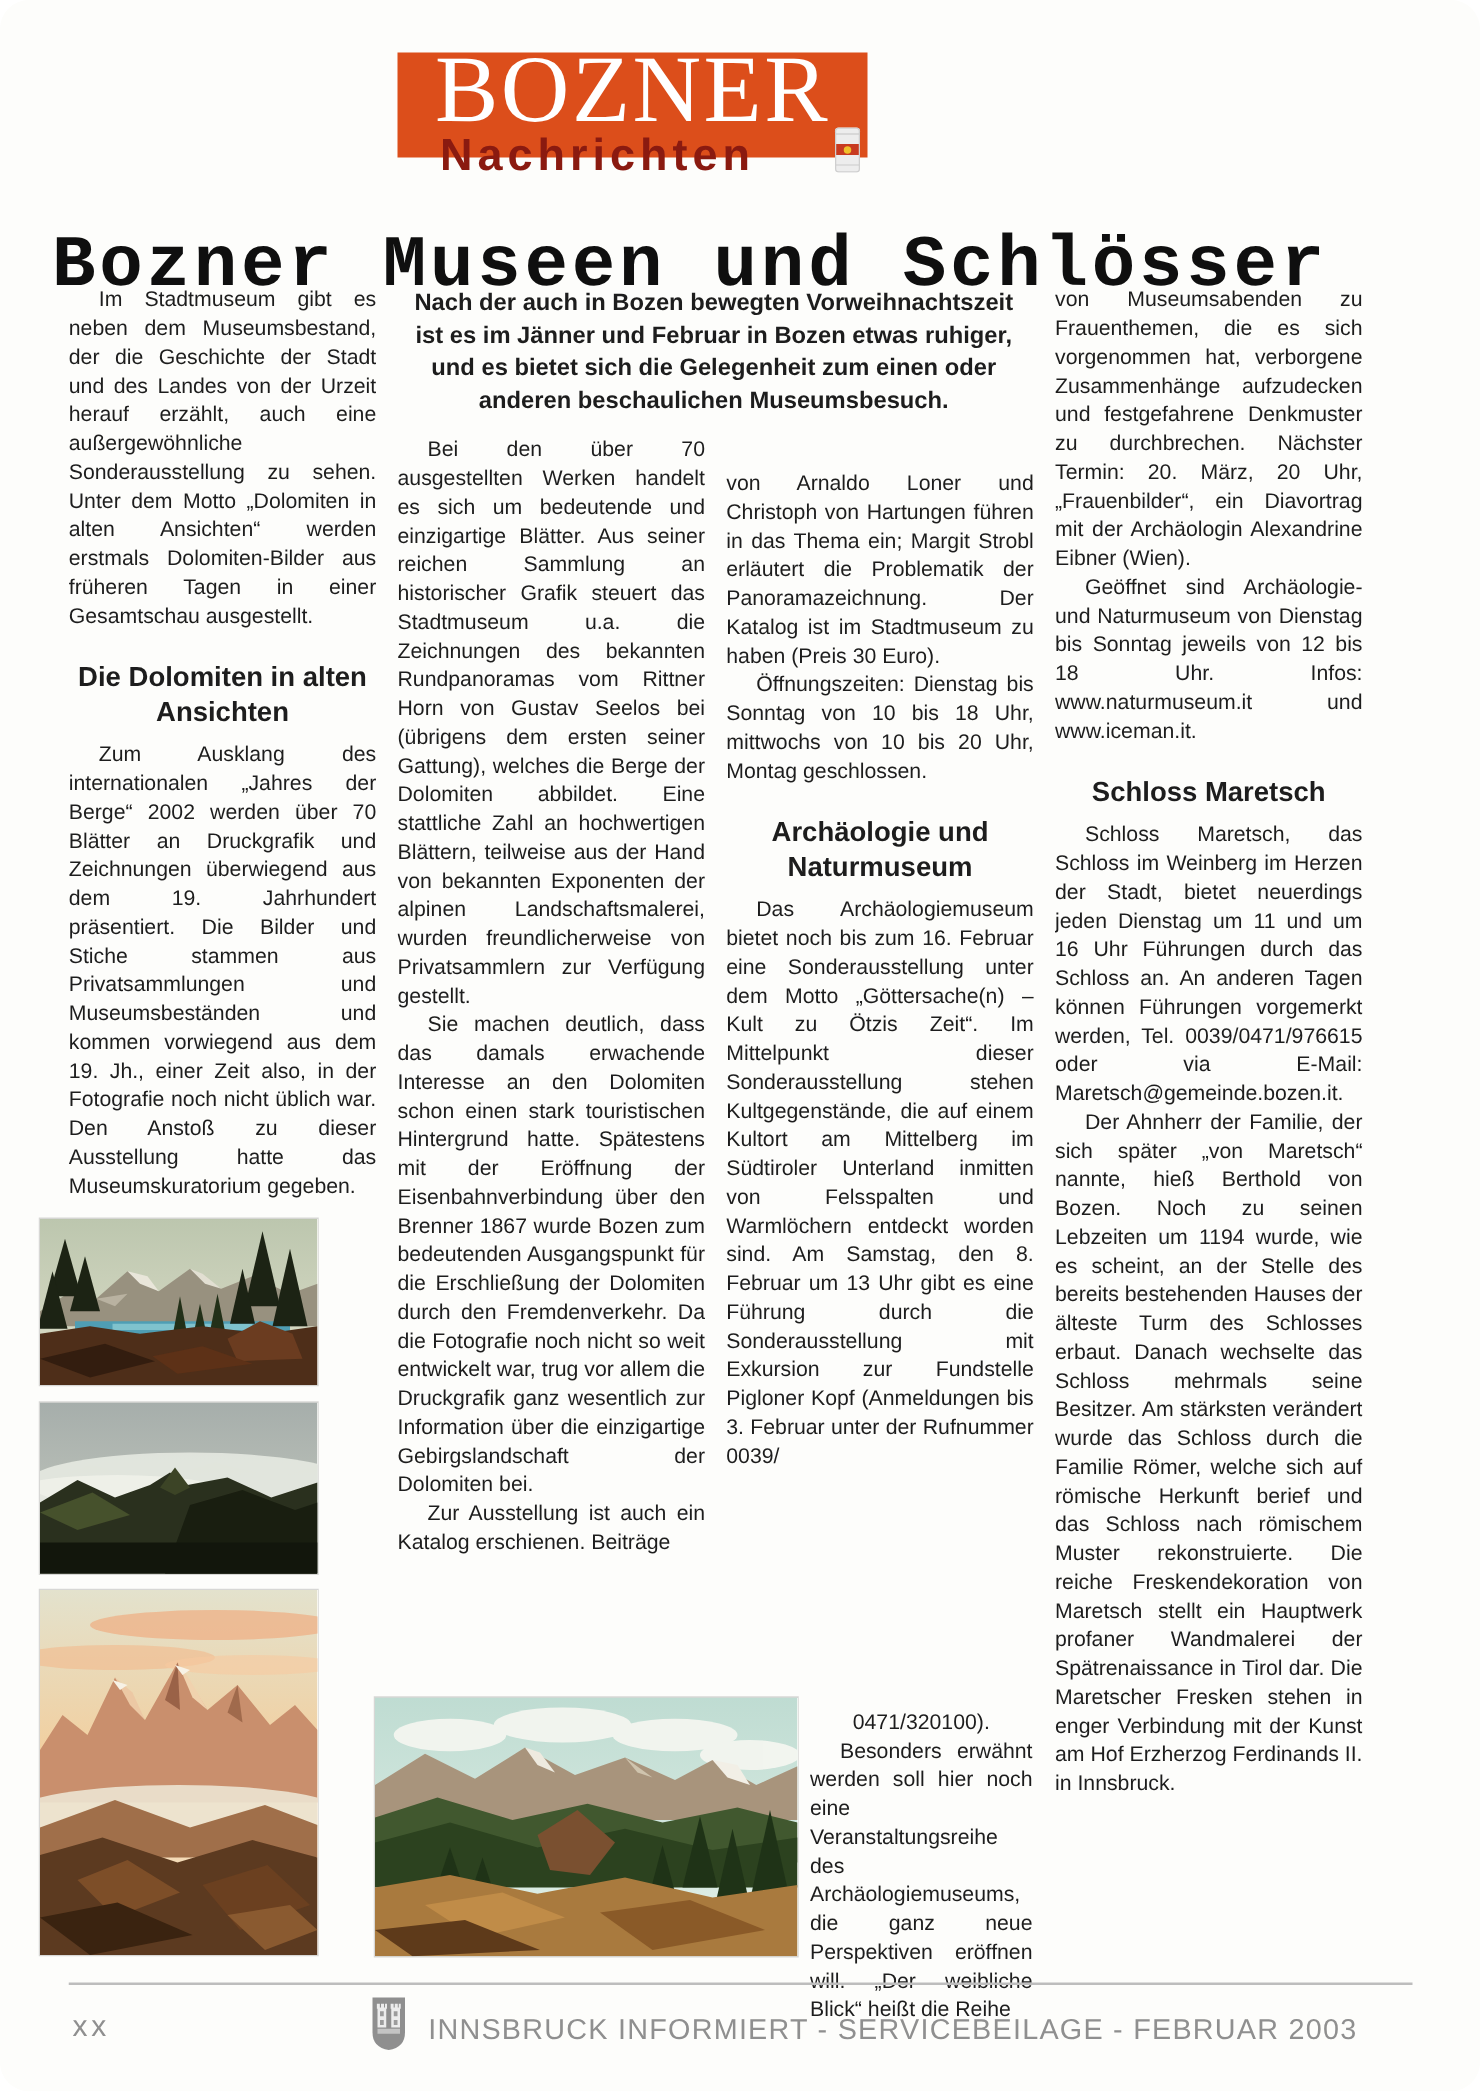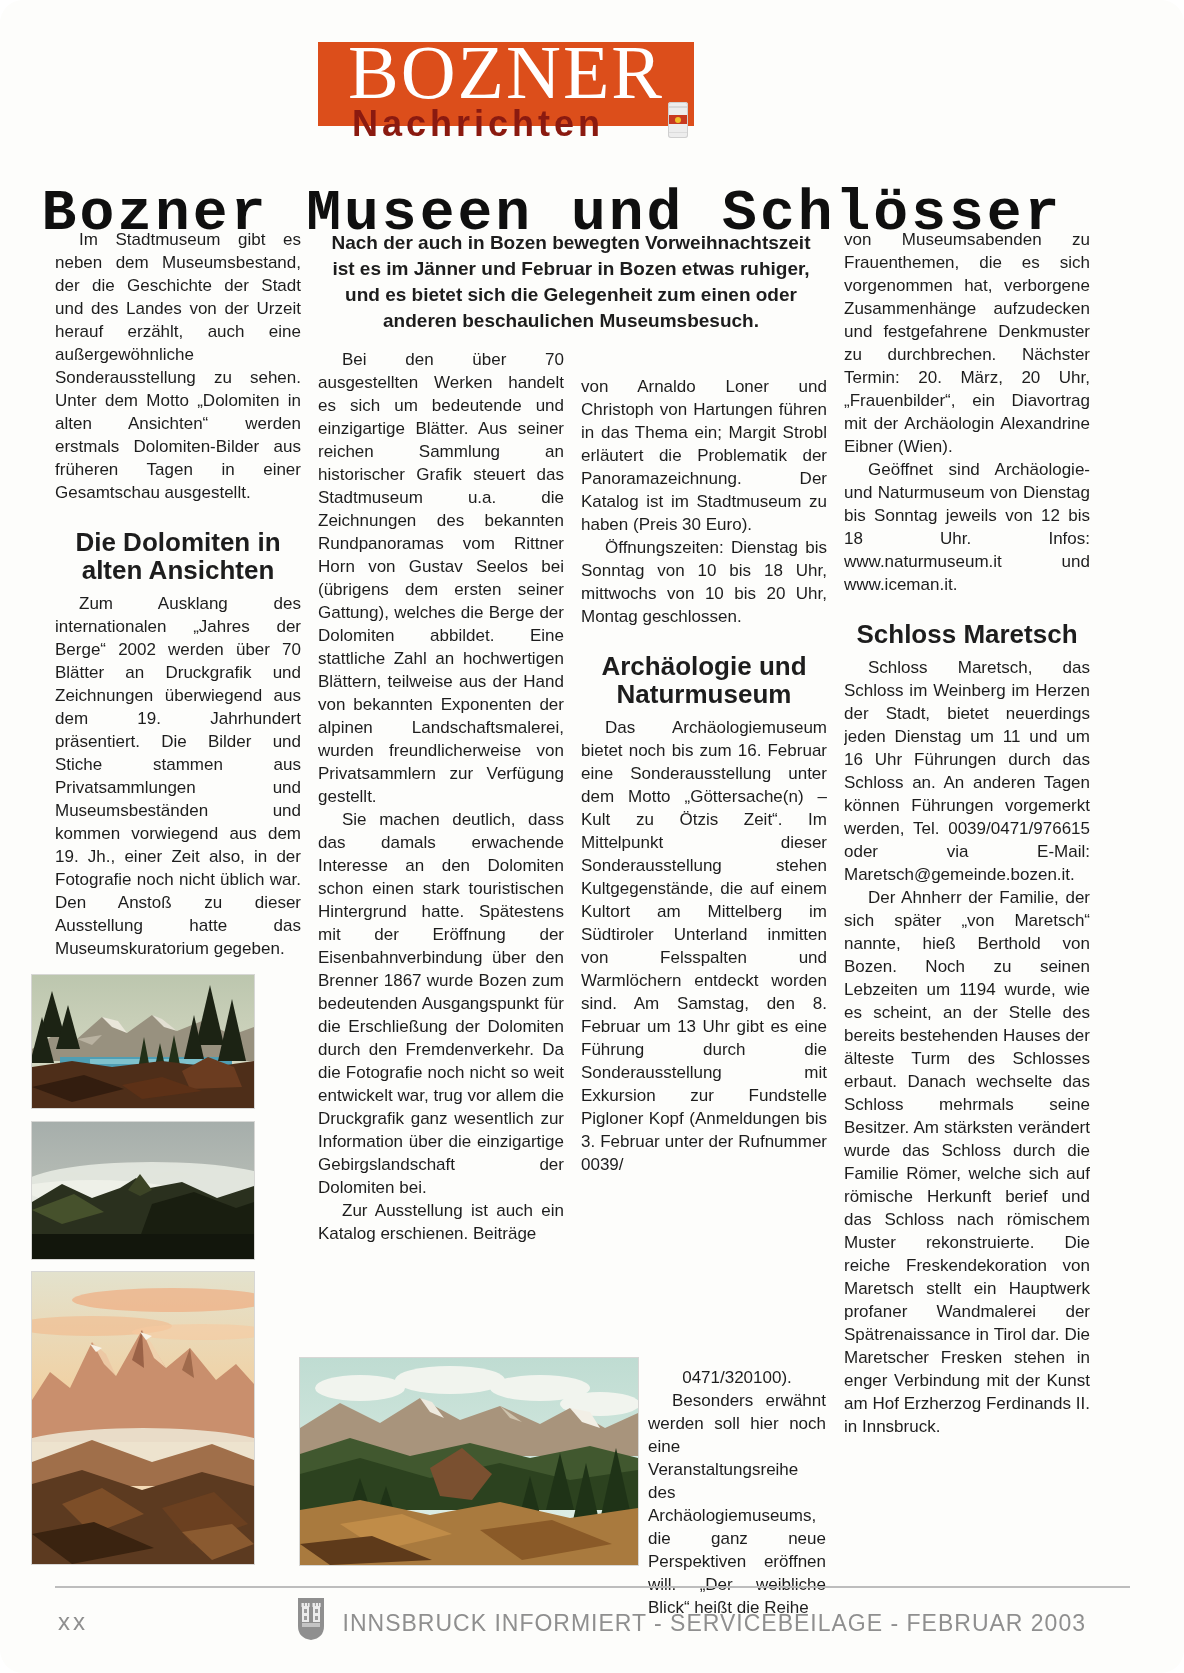--- a/index.html
+++ b/index.html
@@ -46,21 +46,21 @@
     position:absolute; width:246px; font-size:17px; line-height:23px;
     text-align:justify; hyphens:auto; overflow-wrap:anywhere; overflow:hidden;
   }
   .col1 { left:55px;  top:228px; height:745px; }
   .col2 { left:318px; top:348px; height:1000px; }
   .col3 { left:581px; top:348px; height:1010px;margin-top:27px; }
   .col4 { left:844px; top:228px; height:1337px; }
   .col p { margin:0; text-indent:24px; }
   .col p.cont { text-indent:0; }
   .col h2 {
-    margin:24px 0 8px; font-size:26px; line-height:28px; font-weight:700;
+    margin:24px 0 8px; font-size:22px; line-height:28px; font-weight:700;
     text-align:center; text-indent:0; hyphens:none;
   }
   
   .col3-wrap {
     position:absolute; left:648px; top:1366px; width:178px;
     font-size:17px; line-height:23px; text-align:justify; hyphens:auto; overflow-wrap:anywhere;
   }
   .col3-wrap .wrap-line { margin:0 0 0 0; text-align:center; }
   .col3-wrap p { margin:0; text-indent:24px; }
   

